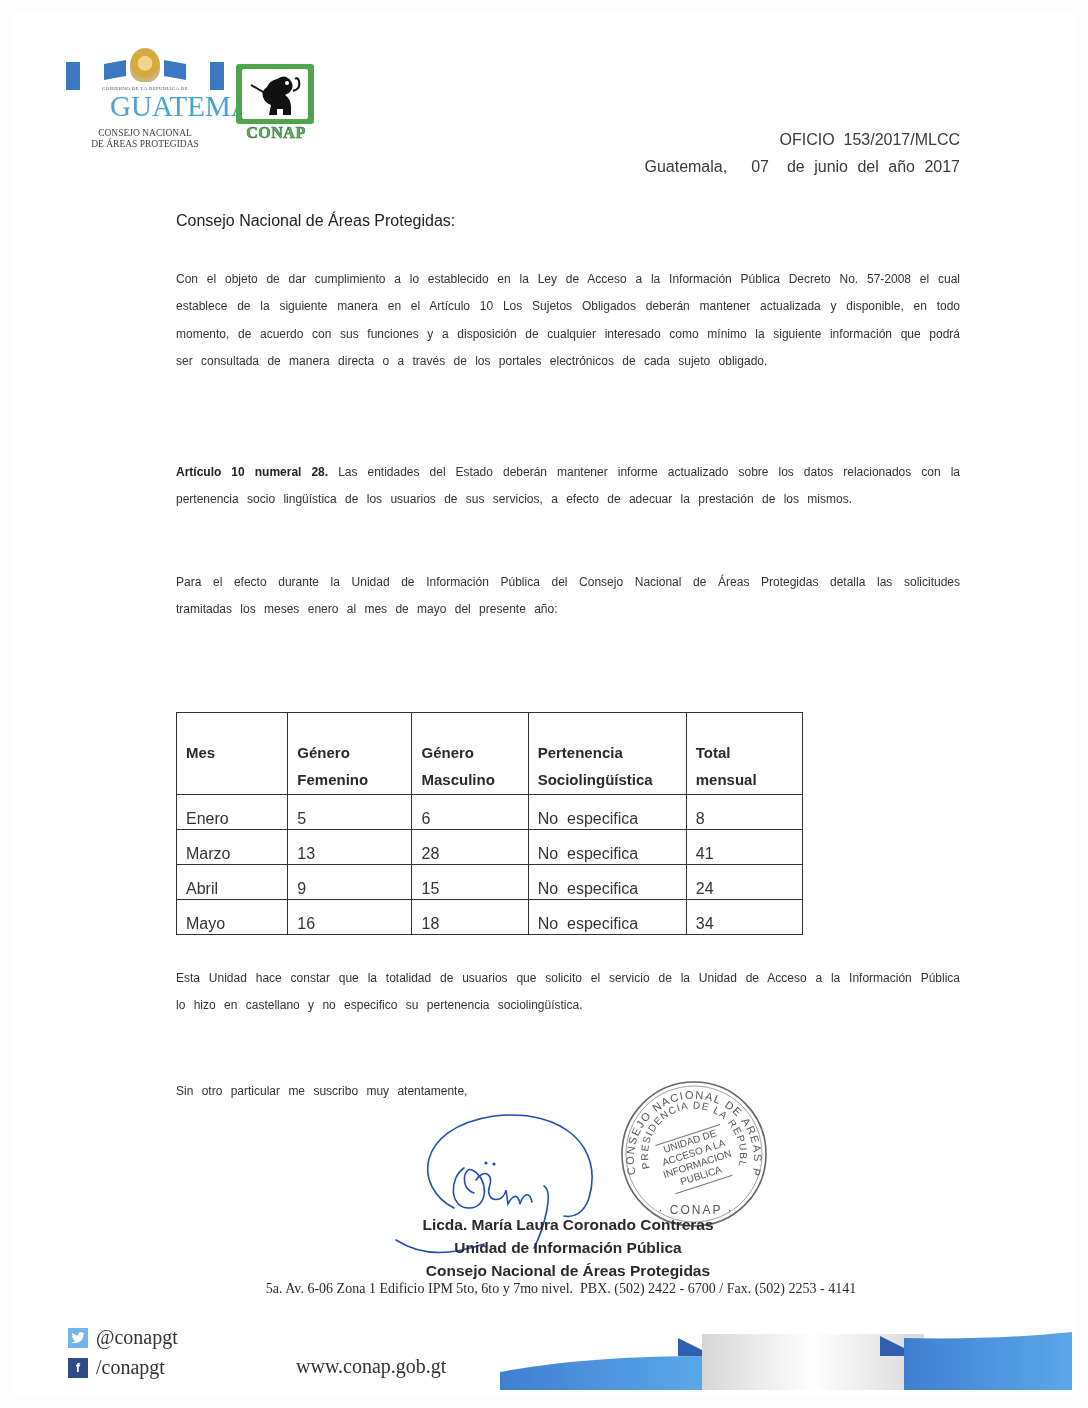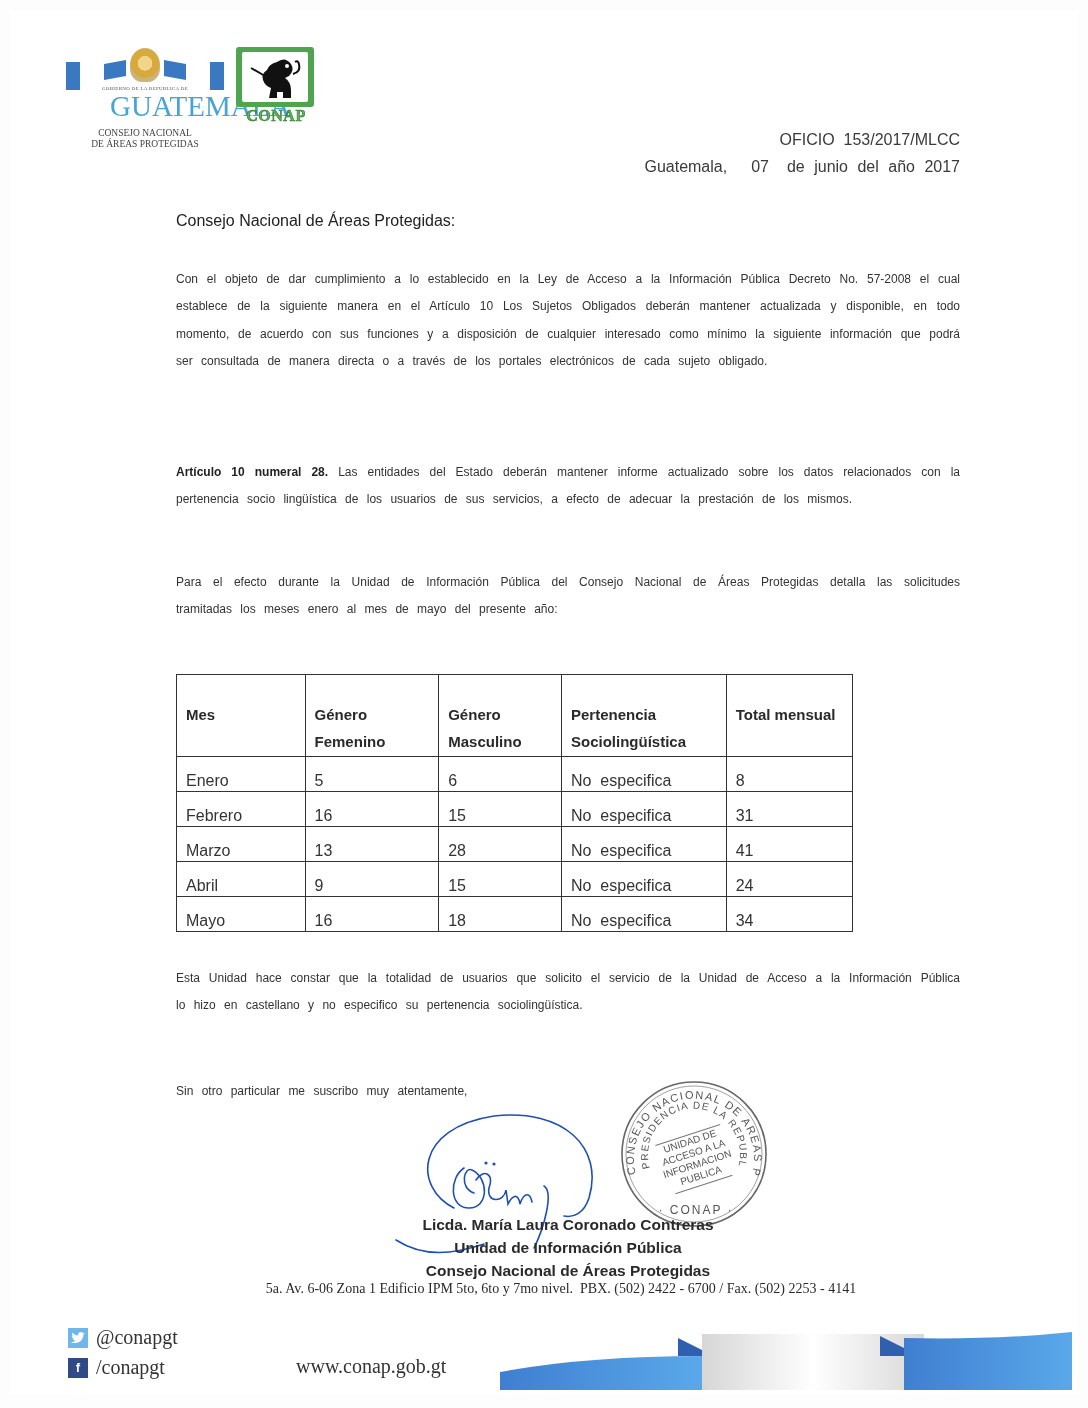--- a/index.html
+++ b/index.html
@@ -15,42 +15,42 @@
   .logo-gt { position: absolute; left: 64px; top: 44px; width: 162px; height: 112px; }
   .logo-gt .flag-l1 { position:absolute; left:2px; top:18px; width:14px; height:28px; background:#3a78c2; }
   .logo-gt .flag-l2 { position:absolute; left:40px; top:18px; width:22px; height:16px; background:#3a78c2; transform: skewY(-10deg); }
   .logo-gt .flag-r1 { position:absolute; right:2px; top:18px; width:14px; height:28px; background:#3a78c2; }
   .logo-gt .flag-r2 { position:absolute; right:40px; top:18px; width:22px; height:16px; background:#3a78c2; transform: skewY(10deg); }
   .logo-gt .seal { position:absolute; left:66px; top:4px; width:30px; height:34px; border-radius:50% 50% 40% 40%; background: radial-gradient(circle at 50% 45%, #f1d58a 0 30%, #d8a93c 31% 60%, #c9b47c 61%); }
   .logo-gt .small { position:absolute; left:0; width:162px; top:42px; text-align:center; font-family:"Liberation Serif", serif; font-size:5px; letter-spacing:0.3px; color:#555; }
   .logo-gt .big { position:absolute; left:0; width:162px; top:46px; text-align:center; font-family:"Liberation Serif", serif; font-size:29px; color:#4aa3d6; letter-spacing:0px;margin-left:46px; }
   .logo-gt .sub { position:absolute; left:0; width:162px; top:84px; text-align:center; font-family:"Liberation Serif", serif; font-size:9.5px; color:#444; line-height:11px; }
 
-  .logo-conap { position:absolute; left:236px; top:47px; width:80px; height:80px; }
+  .logo-conap { position:absolute; left:236px; top:64px; width:80px; height:80px; }
   .logo-conap .box { position:absolute; left:0; top:0; width:78px; height:60px; background:#4ea54e; border-radius:3px; }
   .logo-conap .inner { position:absolute; left:6px; top:5px; width:66px; height:50px; background:#fff; border-radius:2px; display:flex; align-items:center; justify-content:center; }
   .logo-conap .word { position:absolute; left:0; top:60px; width:80px; text-align:center; font-family:"Liberation Serif", serif; font-weight:bold; font-size:16px; color:#5fb05f; -webkit-text-stroke: 0.6px #2f7a2f; letter-spacing:0.5px; }
 
   
   .ref { position:absolute; right:128px; top:131px; font-size:16px; color:#3a3a3a; text-align:right; }
   .ref .date { position:absolute; right:0; top:27px; white-space:nowrap; }
   .ref .date span { margin-left:18px; }
 
   .salutation { position:absolute; left:176px; top:212px; font-size:16px; font-weight:normal; color:#222; }
 
   .para { position:absolute; left:176px; width:784px; font-size:12px; line-height:27.4px; text-align:justify; text-align-last:left; color:#333; word-spacing:5px; }
   .para b { color:#222; }
   .p1 { top:266px; }
   .p2 { top:459px; }
   .p3 { top:569px; }
   .p4 { top:965px; }
   .p5 { top:1078px; }
 
   
-  table.tbl { position:absolute; left:176px; top:674px; width:677px; border-collapse:collapse; font-size:16px; color:#333; }
+  table.tbl { position:absolute; left:176px; top:712px; width:627px; border-collapse:collapse; font-size:16px; color:#333; }
   .tbl th, .tbl td { border:1.4px solid #333; text-align:left; vertical-align:top; padding:0 9px; }
   .tbl th { font-weight:bold; font-size:15px; height:82px; padding-top:26px; line-height:27px; box-sizing:border-box; color:#2a2a2a; }
   .tbl td { height:29px; line-height:20px; padding-top:14px; box-sizing:border-box; }
   .tbl col.c1 { width:157px; } .tbl col.c2 { width:157px; } .tbl col.c3 { width:139px; } .tbl col.c4 { width:181px; } .tbl col.c5 { width:151px; }
 
   
   .stamp { position:absolute; left:616px; top:1078px; width:156px; height:152px; }
 
   
   .signature { position:absolute; left:394px; top:1108px; width:220px; height:150px; }
@@ -133,27 +133,20 @@
       <th><span>Total mensual</span></th>
     </tr>
   </thead>
   <tbody>
     <tr>
       <td>Enero</td>
       <td>5</td>
       <td>6</td>
       <td style="white-space:pre">No  especifica</td>
       <td>8</td>
-    </tr>
-    <tr>
-      <td>Febrero</td>
-      <td>16</td>
-      <td>15</td>
-      <td style="white-space:pre">No  especifica</td>
-      <td>31</td>
     </tr>
     <tr>
       <td>Marzo</td>
       <td>13</td>
       <td>28</td>
       <td style="white-space:pre">No  especifica</td>
       <td>41</td>
     </tr>
     <tr>
       <td>Abril</td>

